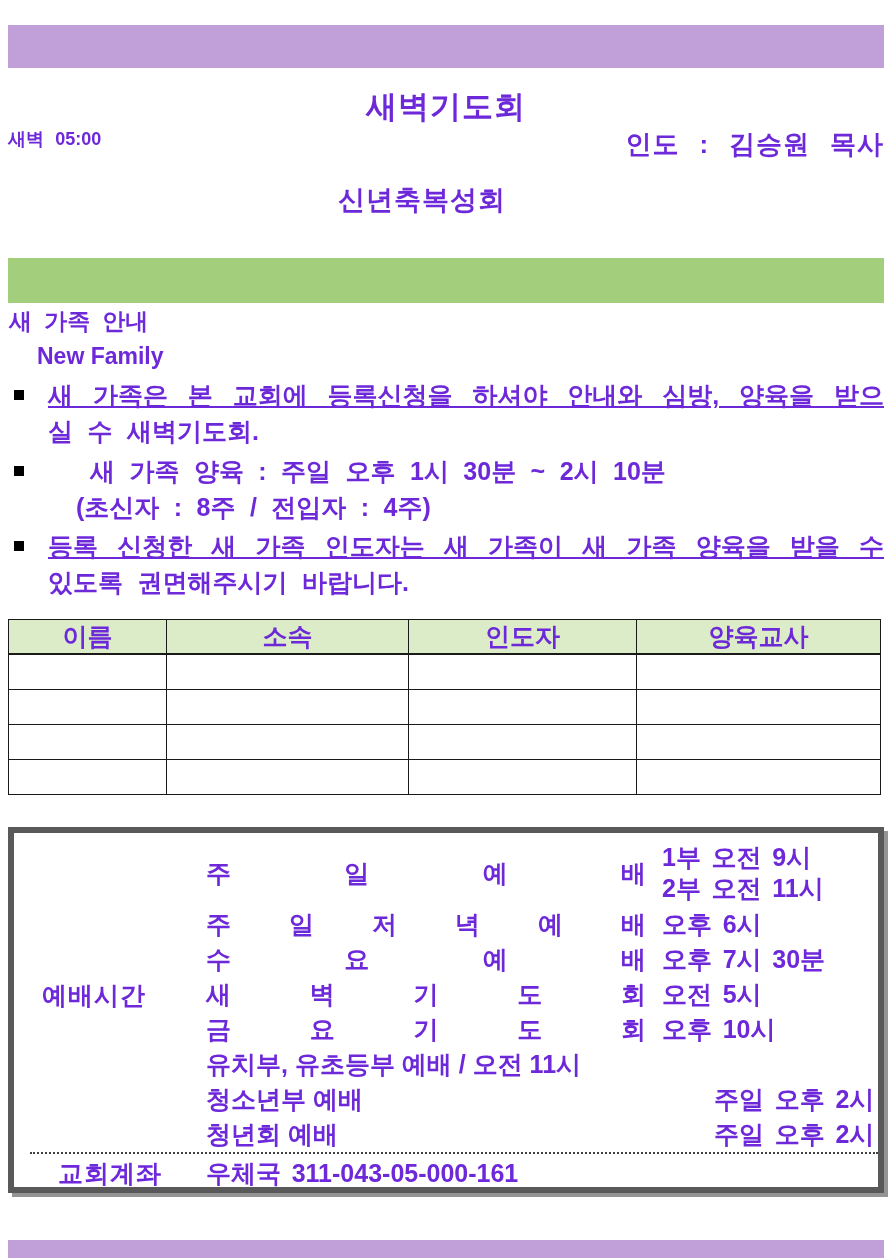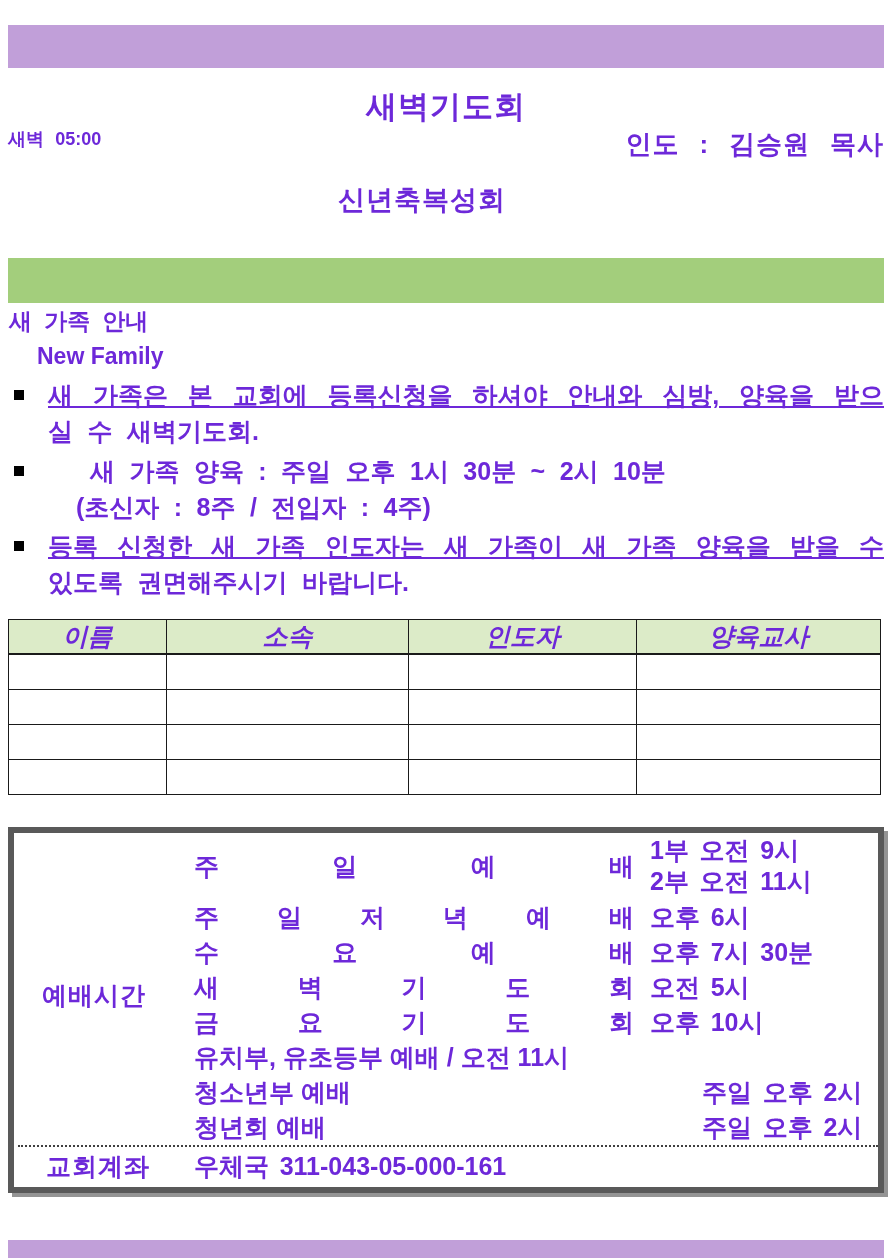--- a/index.html
+++ b/index.html
@@ -26,35 +26,35 @@
 
   
   .nf-title{left:9px;top:306px;font-size:23px;word-spacing:0.25em;}
   .nf-sub{left:9px;top:343px;font-size:23px;margin-left:28px;}
   .bullet-line{left:48px;width:836px;font-size:25px;line-height:36px;word-spacing:0.3em;white-space:nowrap;}
   .bullet-line.stretch{white-space:normal;text-align:justify;text-align-last:justify;text-decoration:underline;}
   .bullet-marker{left:14px;width:10px;height:10px;background:#000;}
 
   
   .nf-table{left:8px;top:619px;width:872px;border-collapse:collapse;table-layout:fixed;}
-  .nf-table th,.nf-table td{border:1.5px solid #1a1a1a;padding:0;font-style:italic;}
+  .nf-table th,.nf-table td{border:1.5px solid #1a1a1a;padding:0;}
   .nf-table th{background:#dcebc8;height:33px;font-size:25px;font-weight:700;border-bottom-width:2.5px;word-spacing:0.2em;}
   .nf-table td{height:34px;background:#fff;}
 
   
   .wbox{
     left:8px;top:827px;width:876px;height:366px;
     border:6px solid #595959;
     box-sizing:border-box;
     box-shadow:4px 4px 0 rgba(60,60,60,0.55);
     background:#fff;
     font-size:25px;
   }
   .wlabel{left:28px;top:146px;font-size:25px;letter-spacing:1px;}
-  .wrows{position:absolute;left:4px;top:0;right:0;}
+  .wrows{position:absolute;left:16px;top:0;right:0;padding-top:7px;}
   .wrow{position:relative;height:35px;}
   .wrow.tall{height:66px;}
   .svc{position:absolute;left:176px;top:50%;transform:translateY(-50%);white-space:nowrap;}
   .svc.dist{width:440px;white-space:normal;text-align:justify;text-align-last:justify;}
   .wtime{position:absolute;left:632px;top:50%;transform:translateY(-50%);white-space:nowrap;word-spacing:0.15em;}
   .wtime.two{line-height:31px;}
   .wtime.far{left:684px;}
   .acct-row{position:relative;height:37px;border-top:2px dotted #404040;margin-top:1px;text-align:right;}
   .acct-label{position:absolute;left:28px;top:50%;transform:translateY(-50%);letter-spacing:1px;}
   .acct-value{position:absolute;left:176px;top:50%;transform:translateY(-50%);white-space:nowrap;word-spacing:0.15em;}

